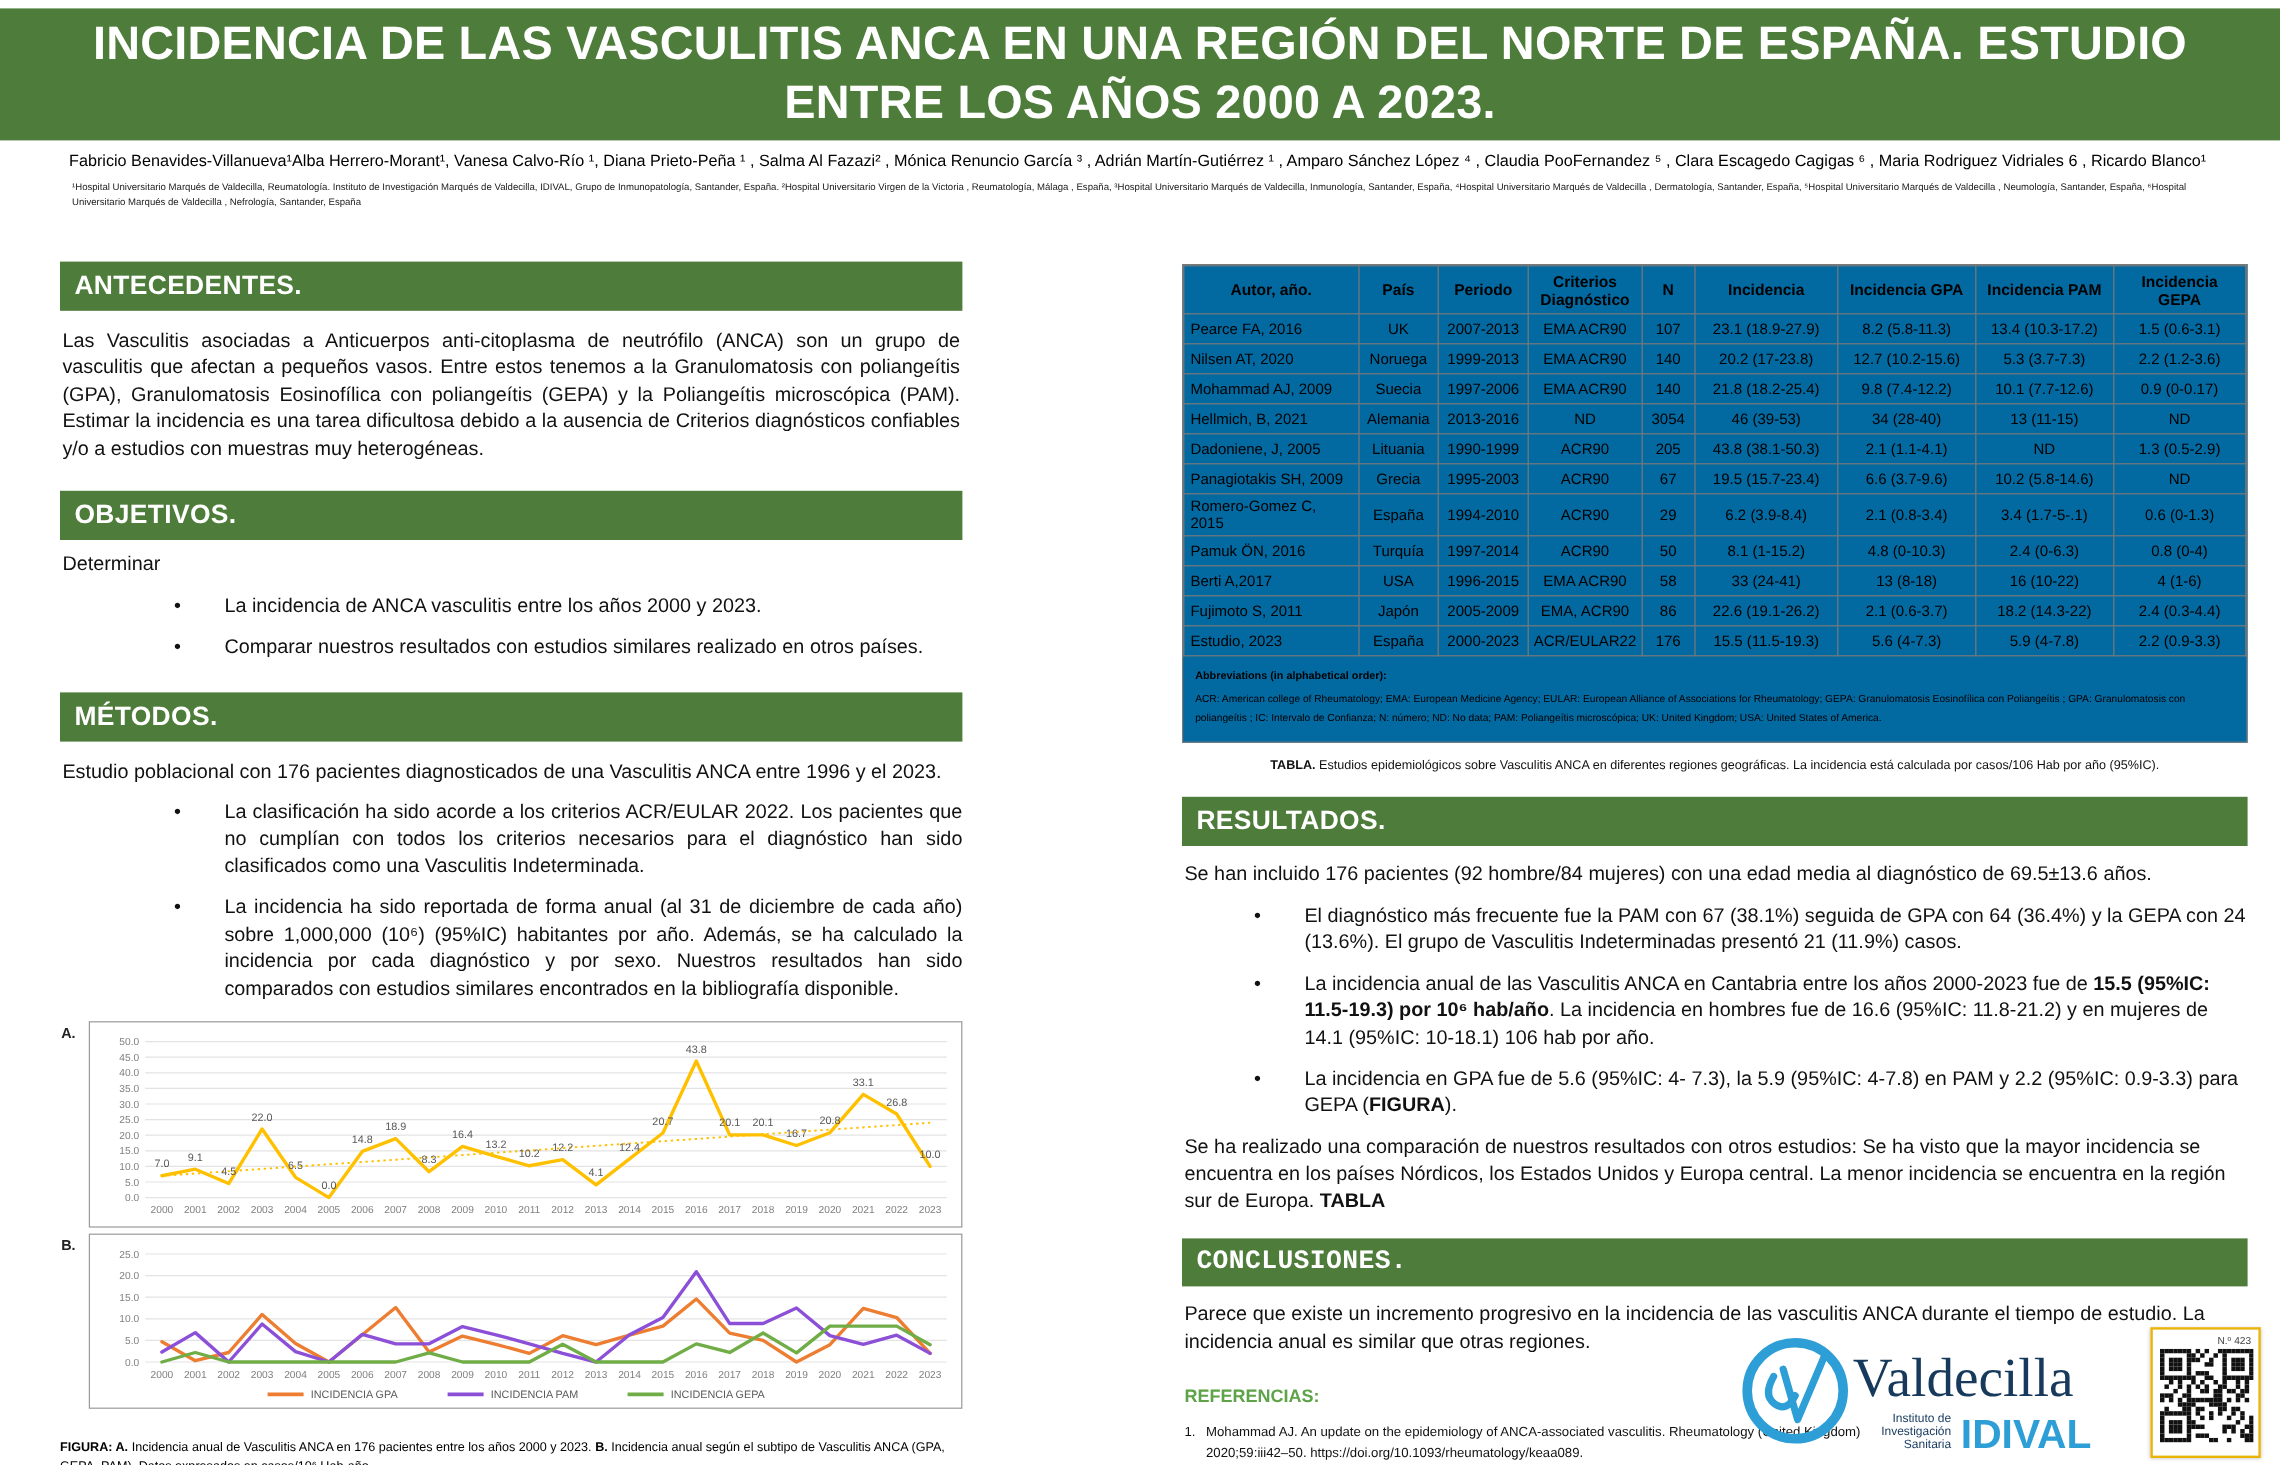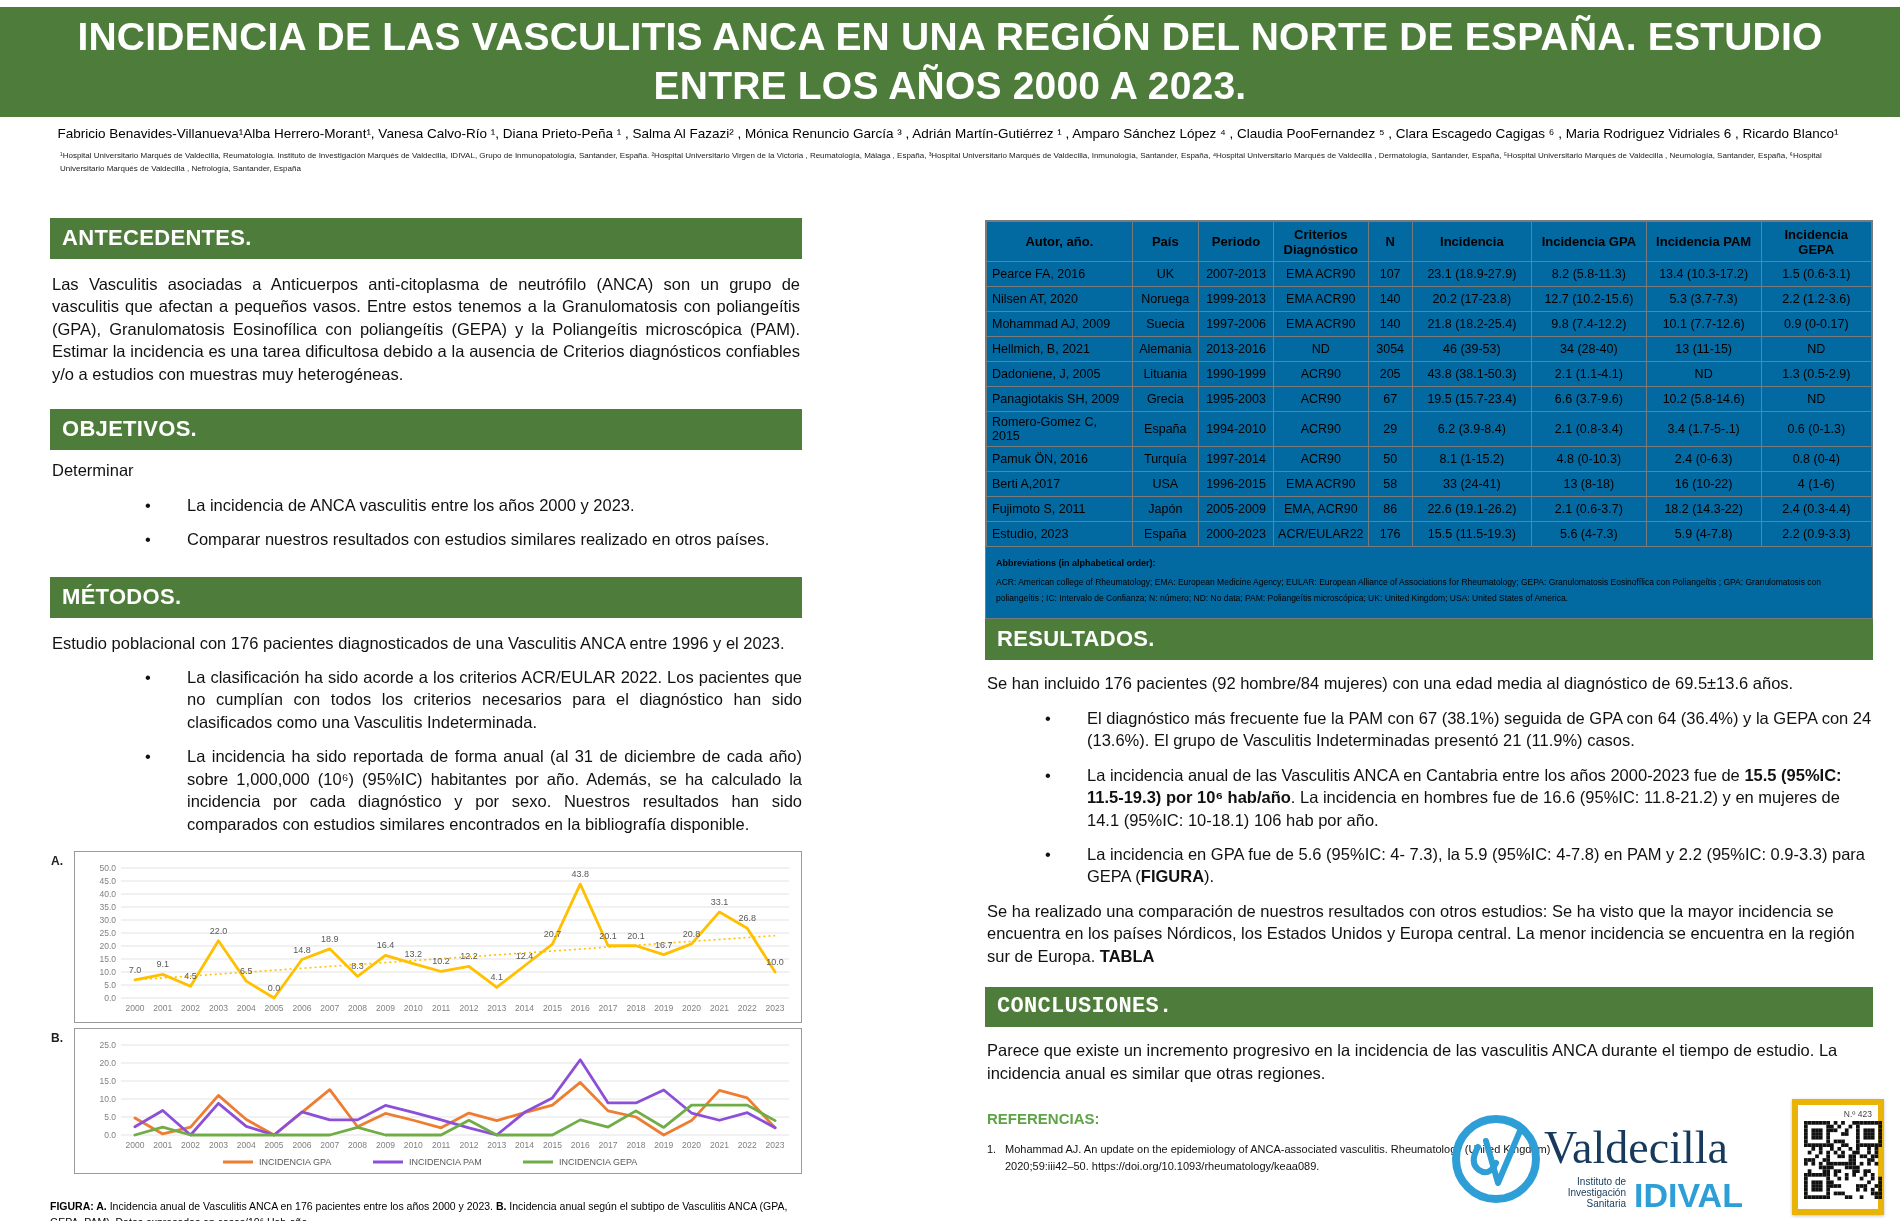--- a/index.html
+++ b/index.html
@@ -66,21 +66,21 @@
   table.studies td:first-child{text-align:left;padding-left:5px;}
   .abbrev{padding:8px 10px 12px;font-size:8.5px;line-height:1.9;color:#000;}
   .abbrev .abbrev-title{font-weight:bold;font-size:9px;display:block;margin-bottom:2px;}
   .tabla-caption{text-align:center;font-size:10.5px;margin:13px 6px 20px;}
   
   .refs-heading{color:var(--ref-green);font-weight:bold;font-size:15px;margin:26px 2px 0;}
   .ref-item{font-size:11px;line-height:1.5;margin:14px 2px 0;display:flex;max-width:620px;}
   .ref-item .ref-num{flex:0 0 18px;}
   .brand-row{position:absolute;right:16px;bottom:6px;display:flex;align-items:flex-end;gap:14px;}
   .qr-card{
-    width:92px;background:#fff;border:6px solid #eab308;box-shadow:0 1px 3px rgba(0,0,0,.25);
+    width:92px;background:#fff;border:2px solid #eab308;box-shadow:0 1px 3px rgba(0,0,0,.25);
     padding:4px 6px 6px;text-align:right;
   }
   .qr-label{font-size:8.5px;color:#444;margin-bottom:2px;}
   b, strong{font-weight:bold;}
 </style>
 </head>
 <body>
 
 <div class="header">
   <h1>INCIDENCIA DE LAS VASCULITIS ANCA EN UNA REGIÓN DEL NORTE DE ESPAÑA. ESTUDIO ENTRE LOS AÑOS 2000 A 2023.</h1>
@@ -392,20 +392,23 @@
             <td>5.9 (4-7.8)</td>
             <td>2.2 (0.9-3.3)</td>
           </tr>
         </tbody>
     </table>
     <div class="abbrev">
       <span class="abbrev-title">Abbreviations (in alphabetical order):</span>
       <span>ACR: American college of Rheumatology;  EMA: European Medicine Agency; EULAR: European Alliance of Associations for Rheumatology; GEPA: Granulomatosis Eosinofílica con Poliangeítis ; GPA: Granulomatosis con poliangeítis ; IC: Intervalo de Confianza;   N: número; ND: No data; PAM: Poliangeítis microscópica; UK: United Kingdom; USA: United States of America.</span>
     </div>
   </div>
+  <p class="tabla-caption">
+    <b>TABLA.</b><span> Estudios epidemiológicos sobre Vasculitis ANCA en diferentes regiones geográficas. La incidencia está calculada por casos/106 Hab por año (95%IC).</span>
+  </p>
 
   <div class="section-bar">RESULTADOS.</div>
   <p class="plain-text">Se han incluido 176 pacientes (92 hombre/84 mujeres) con una edad media al diagnóstico de 69.5±13.6 años.</p>
   <div class="bullets bullets-tight">
     <div class="bullet">
       <span class="dot">•</span>
       <span class="btxt">El diagnóstico más frecuente fue la PAM con 67 (38.1%) seguida de GPA con 64 (36.4%) y la GEPA con 24 (13.6%). El grupo de Vasculitis Indeterminadas presentó 21 (11.9%) casos.</span>
     </div>
     <div class="bullet">
       <span class="dot">•</span>

